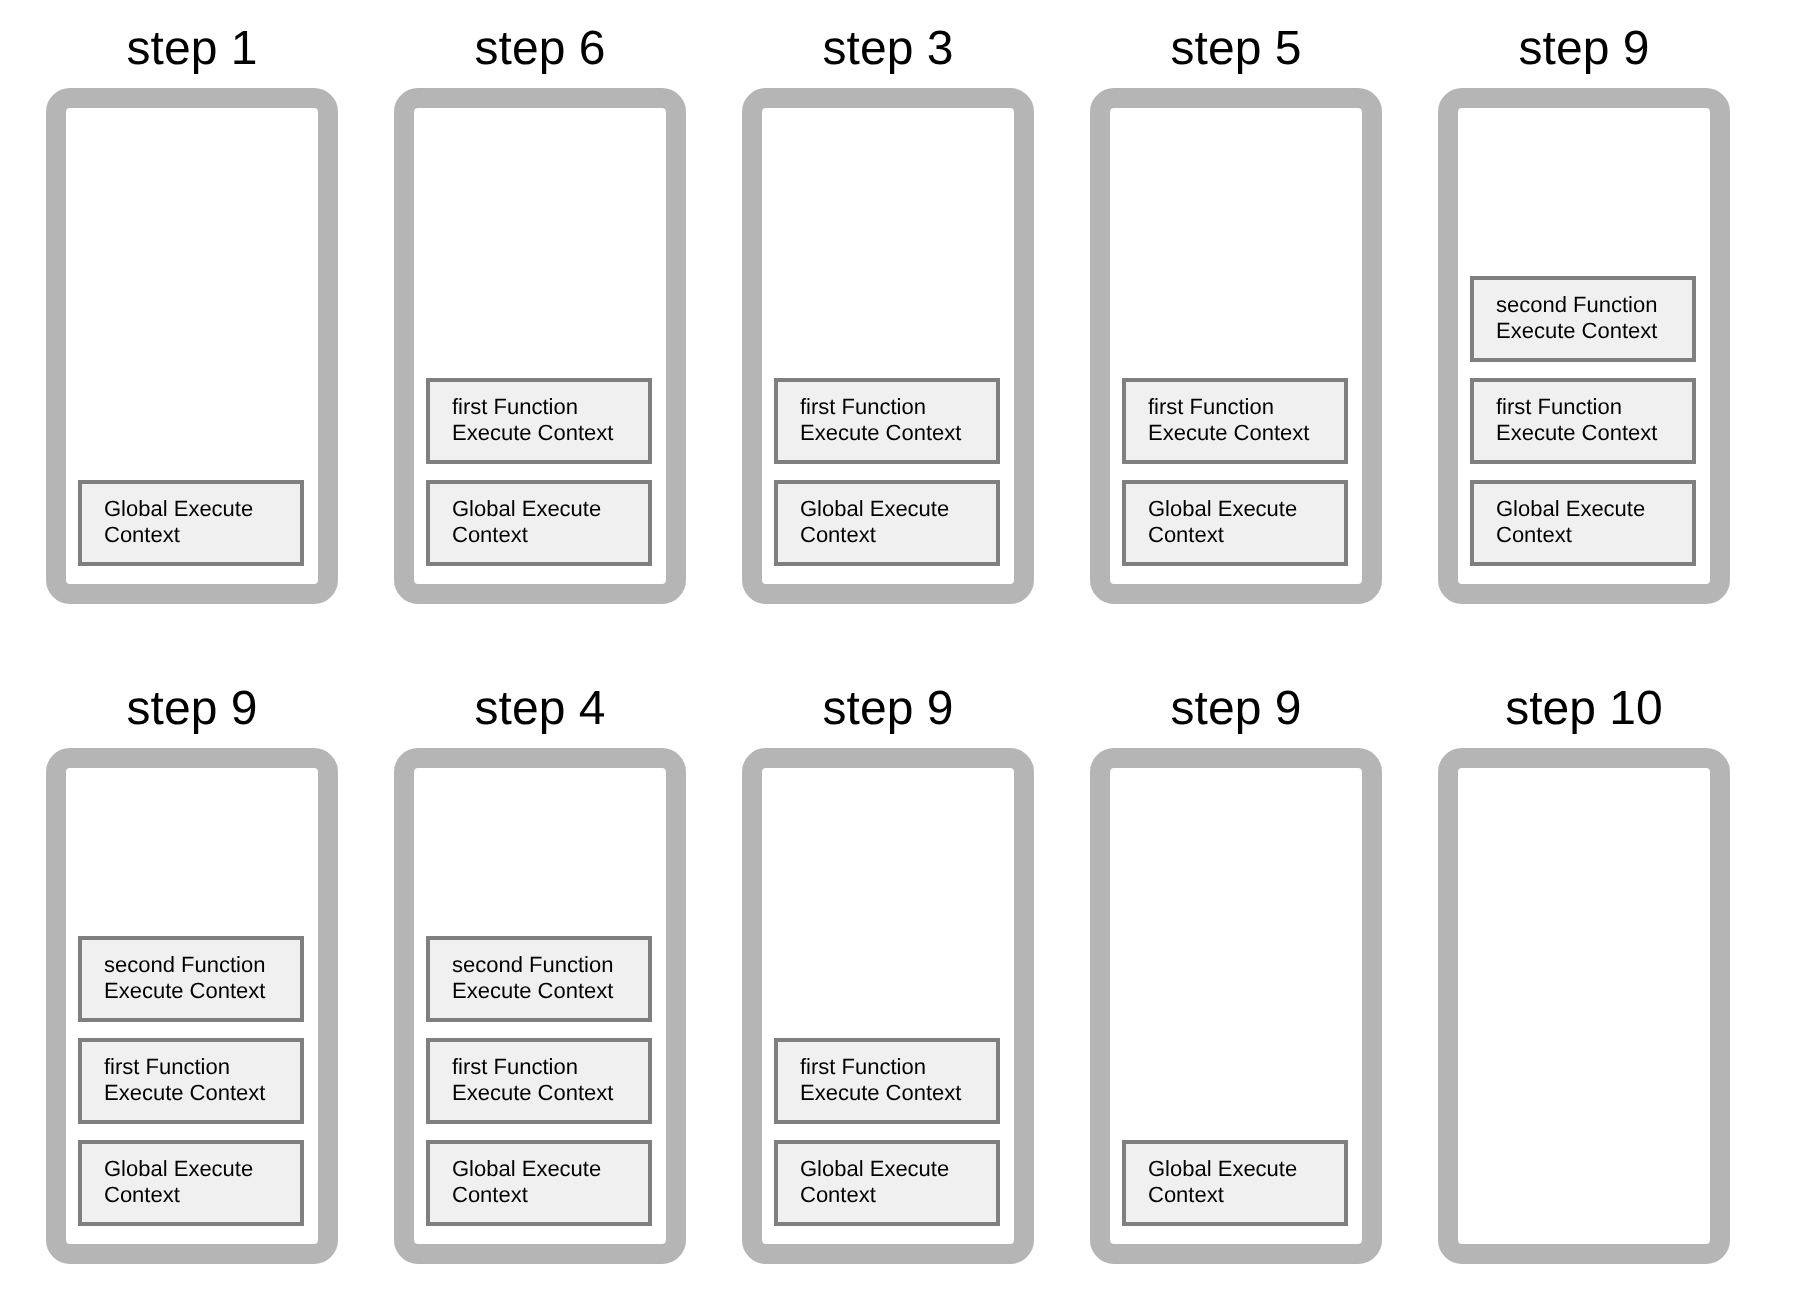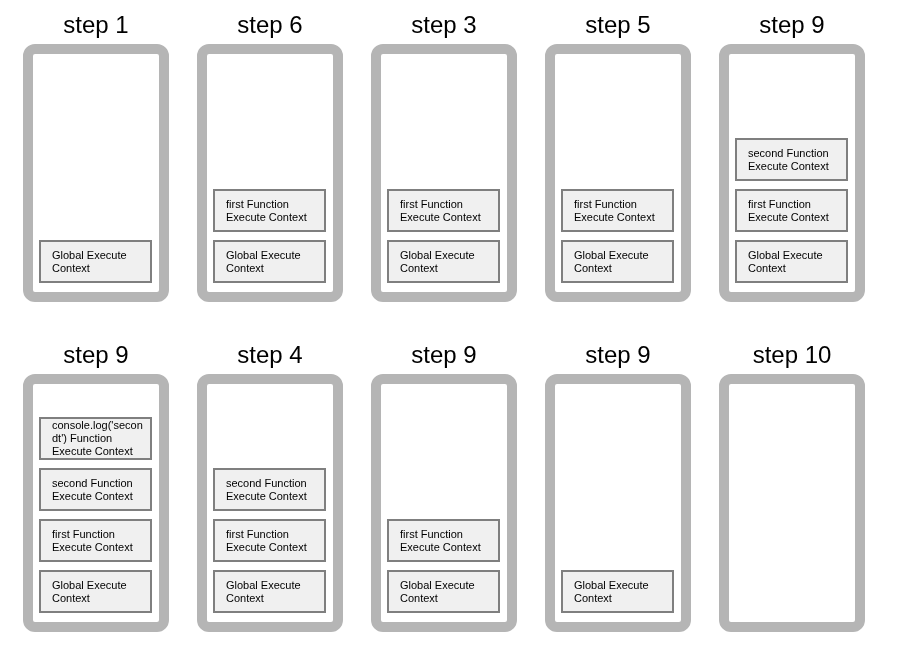--- a/index.html
+++ b/index.html
@@ -103,21 +103,20 @@
     <div class="stack-frame">
       <div class="ctx-box">second Function Execute Context</div>
       <div class="ctx-box">first Function Execute Context</div>
       <div class="ctx-box">Global Execute Context</div>
     </div>
   </div>
 
   <div class="step">
     <div class="step-title">step 9</div>
     <div class="stack-frame">
-      <div class="ctx-box">console.log('secondt') Function Execute Context</div>
       <div class="ctx-box">second Function Execute Context</div>
       <div class="ctx-box">first Function Execute Context</div>
       <div class="ctx-box">Global Execute Context</div>
     </div>
   </div>
 
   <div class="step">
     <div class="step-title">step 4</div>
     <div class="stack-frame">
       <div class="ctx-box">second Function Execute Context</div>

